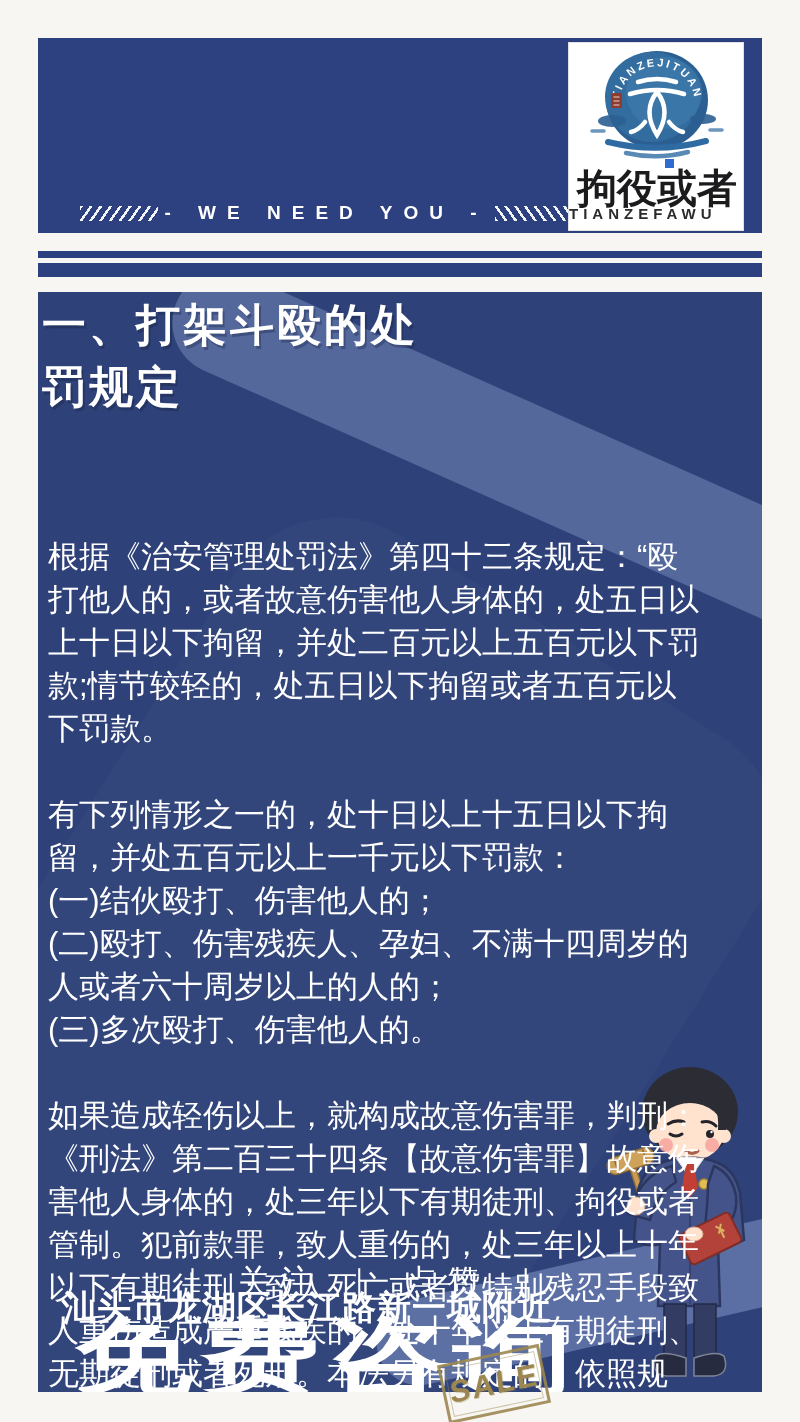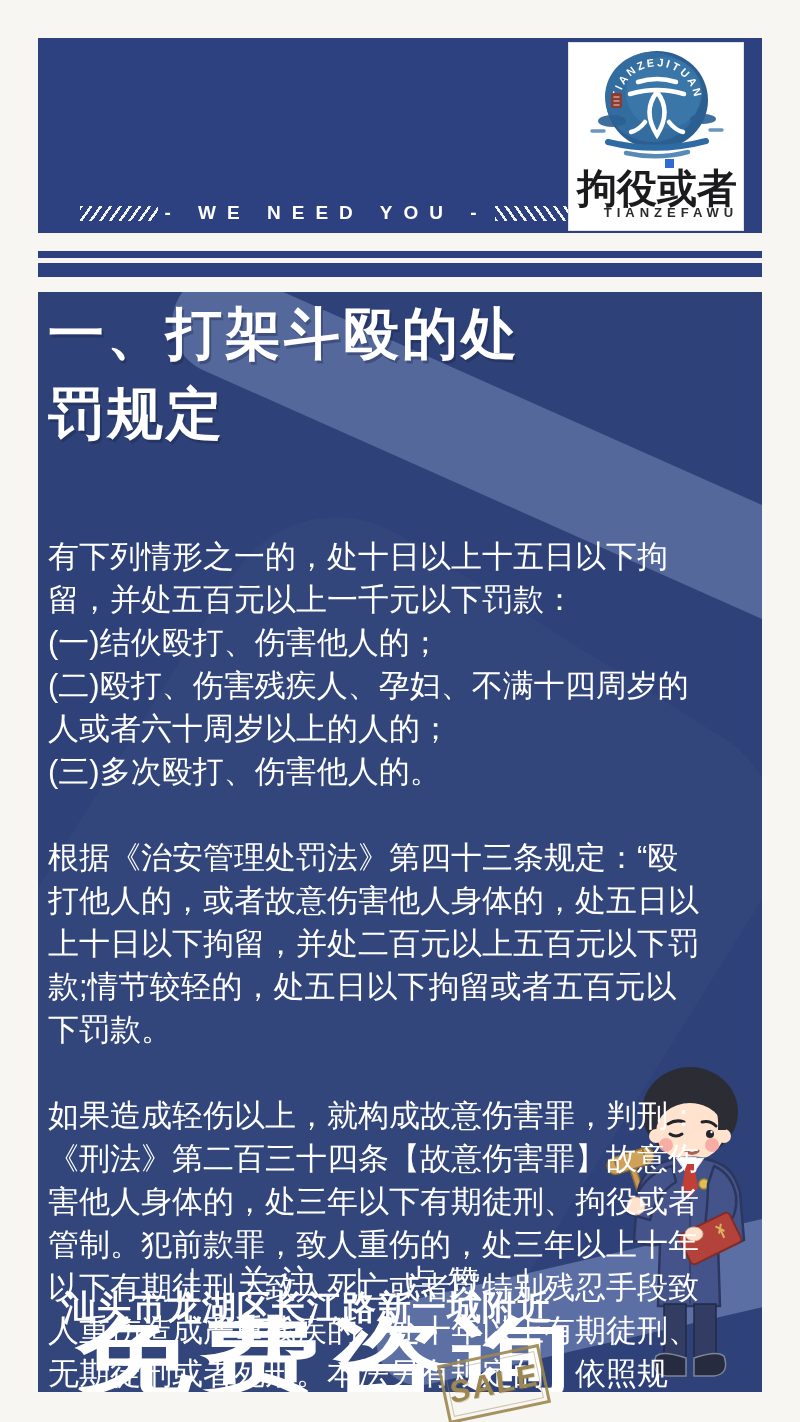--- a/index.html
+++ b/index.html
@@ -17,37 +17,37 @@
   .hatch { height:15px; flex:1; opacity:.95; }
   .hatch-left  { background:repeating-linear-gradient(125deg,#fff 0 2.5px,transparent 2.5px 8px); }
   .hatch-right { background:repeating-linear-gradient(55deg,#fff 0 2.5px,transparent 2.5px 8px); }
   .subtitle { color:#fff; font-weight:bold; font-size:19px; letter-spacing:11px; white-space:nowrap; }
 
   .logo-box { position:absolute; top:4px; right:18px; width:176px; height:189px; background:#fff; border:1px solid #e2e2e2; }
   .emblem { position:absolute; left:13px; top:2px; }
   .logo-name-row { position:absolute; left:8px; top:118px; width:160px; text-align:center; }
   .logo-name { font-size:40px; font-weight:900; color:#1b1b1d; letter-spacing:0px; white-space:nowrap; }
   .logo-accent { position:absolute; left:88px; top:-2px; width:9px; height:9px; background:#2f6bd0; }
-  .logo-latin { position:absolute; left:0; top:162px; width:176px; text-align:center; font-size:13px; font-weight:bold; color:#2b2b2e; letter-spacing:5px;margin-left:14px; }
+  .logo-latin { position:absolute; left:0; top:162px; width:176px; font-size:15px; font-weight:bold; color:#2b2b2e; letter-spacing:5px; }
 
   
   .stripe { position:absolute; left:38px; width:724px; background:#2d4080; }
   .stripe1 { top:251px; height:7px; }
   .stripe2 { top:263px; height:14px; }
 
   
   .main-box { position:absolute; left:38px; top:292px; width:724px; height:1100px; background:#2e4178; overflow:hidden; }
   .brush { position:absolute; background:#5e72a5; }
   .brush-title { left:160px; top:-38px; width:860px; height:104px; opacity:.8; transform:rotate(24deg); transform-origin:left top; border-radius:52px; }
   .brush-mid { left:260px; top:180px; width:620px; height:1050px; opacity:.10; transform:rotate(32deg); transform-origin:left top; border-radius:120px; }
   .brush-bottom { left:330px; top:1018px; width:620px; height:86px; opacity:.85; background:#6478ab; transform:rotate(-13deg); transform-origin:left top; border-radius:44px; }
 
   .heading {
-    position:absolute; z-index:2; left:10px; top:2px; color:#fff; font-weight:900;
-    font-size:56px; line-height:1.42; letter-spacing:3px; white-space:pre-line;
+    position:absolute; z-index:2; left:4px; top:2px; color:#fff; font-weight:900;
+    font-size:44px; line-height:1.42; letter-spacing:3px; white-space:pre-line;
     text-shadow:2px 3px 0 rgba(15,25,55,.30);
   }
   .body-text {
     position:absolute; z-index:2; left:10px; top:200px; width:708px;
     color:#fff; font-size:31px; line-height:43px; white-space:pre-line;
   }
   .body-text p { margin:0; white-space:pre-line; }
 
   .character { position:absolute; z-index:1; right:-4px; bottom:0; }
 
@@ -181,31 +181,31 @@
       <rect x="96" y="250" width="22" height="54" fill="#333d63" stroke="#222a47" stroke-width="1.5"></rect>
 
       <path d="M 58,302 Q 52,320 68,322 L 88,322 L 88,304 Q 70,298 62,300 Z" fill="#262b40" stroke="#7f8598" stroke-width="1.5"></path>
       <path d="M 126,302 Q 132,320 116,322 L 96,322 L 96,304 Q 114,298 122,300 Z" fill="#262b40" stroke="#7f8598" stroke-width="1.5"></path>
     </svg>
 
     <h1 class="heading">一、打架斗殴的处
 罚规定</h1>
 
     <div class="body-text">
+      <p>根据《治安管理处罚法》第四十三条规定：“殴
+打他人的，或者故意伤害他人身体的，处五日以
+上十日以下拘留，并处二百元以上五百元以下罚
+款;情节较轻的，处五日以下拘留或者五百元以
+下罚款。</p>
       <p>有下列情形之一的，处十日以上十五日以下拘
 留，并处五百元以上一千元以下罚款：
 (一)结伙殴打、伤害他人的；
 (二)殴打、伤害残疾人、孕妇、不满十四周岁的
 人或者六十周岁以上的人的；
 (三)多次殴打、伤害他人的。</p>
-      <p>根据《治安管理处罚法》第四十三条规定：“殴
-打他人的，或者故意伤害他人身体的，处五日以
-上十日以下拘留，并处二百元以上五百元以下罚
-款;情节较轻的，处五日以下拘留或者五百元以
-下罚款。</p>
       <p>如果造成轻伤以上，就构成故意伤害罪，判刑：
 《刑法》第二百三十四条【故意伤害罪】故意伤
 害他人身体的，处三年以下有期徒刑、拘役或者
 管制。犯前款罪，致人重伤的，处三年以上十年
 以下有期徒刑；致人死亡或者以特别残忍手段致
 人重伤造成严重残疾的，处十年以上有期徒刑、
 无期徒刑或者死刑。本法另有规定的，依照规
 定。</p>
     </div>
 

